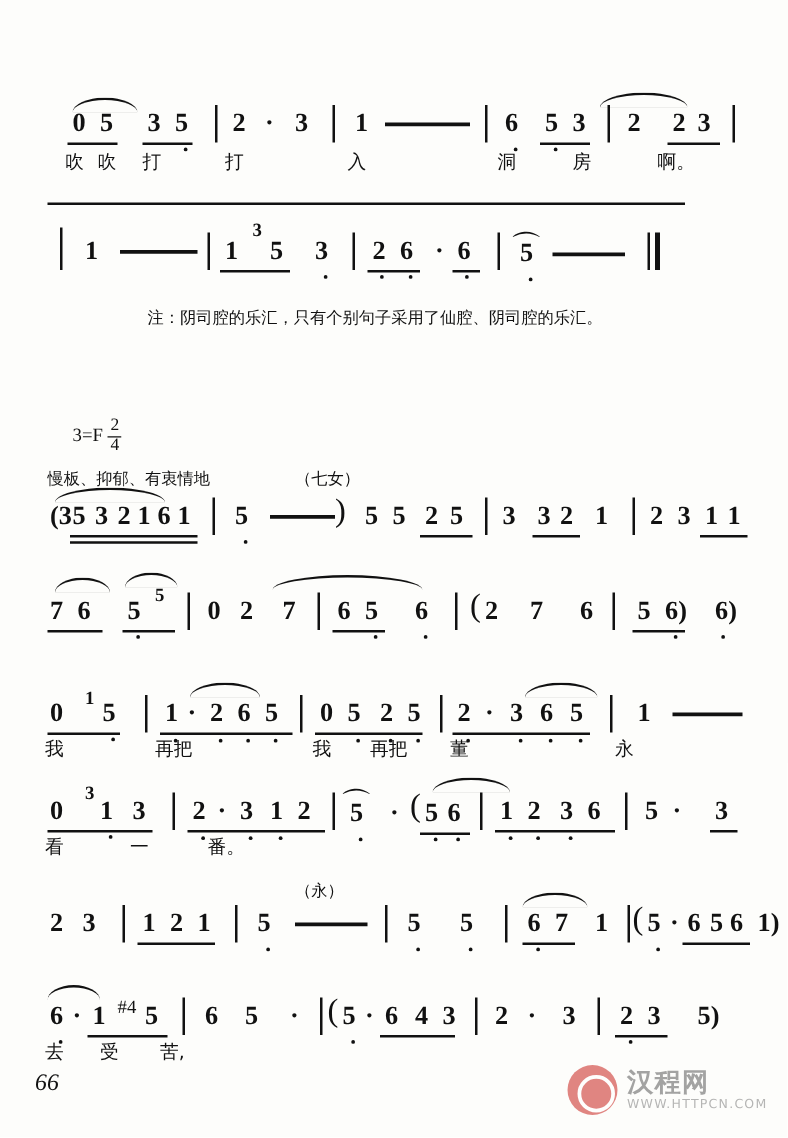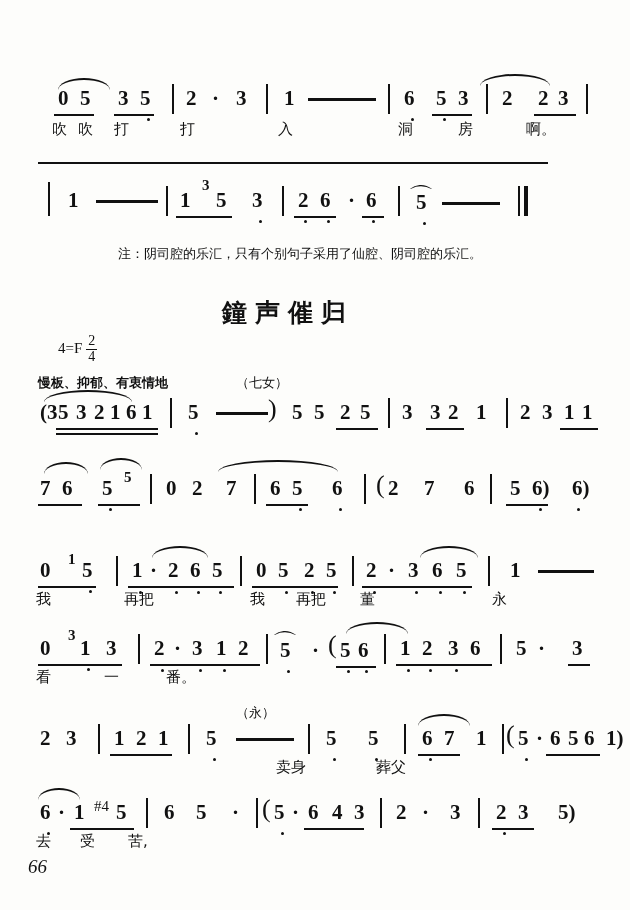--- a/index.html
+++ b/index.html
@@ -290,27 +290,26 @@
       <div class="dot" style="left:383px; top:44px;"></div>
       <div class="dash" style="left:402px; top:24px; width:58px;"></div>
 
       <div class="dbar" style="left:478px; top:8px; height:30px;"></div>
       <div class="dbar" style="left:484px; top:8px; height:30px; width:4px;"></div>
     </div>
   </div>
 
   <div class="note-line" style="left:118px; top:245px;">注：阴司腔的乐汇，只有个别句子采用了仙腔、阴司腔的乐汇。</div>
 
-  <div class="song-title" style="left:222px; top:296px;">鐘声催归</div>
 
   <div class="keysig" style="left:58px; top:334px;">
-    <span>4=F</span><span class="frac"><span class="top">2</span><span class="bot">4</span></span>
-  </div>
-
-  <div class="tempo" style="left:38px; top:374px;font-weight:bold;">慢板、抑郁、有衷情地</div>
+    <span>3=F</span><span class="frac"><span class="top">2</span><span class="bot">4</span></span>
+  </div>
+
+  <div class="tempo" style="left:38px; top:374px;">慢板、抑郁、有衷情地</div>
   <div class="singer" style="left:236px; top:374px;">（七女）</div>
 
   <div class="sys" style="top:392px;">
     <div class="slur" style="left:4px; top:-2px; width:88px;"></div>
     <div class="row">
       <span class="n" style="left:0px; top:10px;">(3</span>
       <span class="n" style="left:18px; top:10px;">5</span>
       <span class="n" style="left:36px; top:10px;">3</span>
       <span class="n" style="left:54px; top:10px;">2</span>
       <span class="n" style="left:70px; top:10px;">1</span>
@@ -560,24 +559,20 @@
       <span class="paren" style="left:466px; top:4px;">(</span>
       <span class="n" style="left:478px; top:12px;">5</span>
       <span class="n" style="left:496px; top:12px;">·</span>
       <span class="n" style="left:510px; top:12px;">6</span>
       <span class="n" style="left:528px; top:12px;">5</span>
       <span class="n" style="left:544px; top:12px;">6</span>
       <div class="underline" style="left:506px; top:38px; width:54px;"></div>
       <span class="n" style="left:566px; top:12px;">1)</span>
       <div class="dot" style="left:485px; top:42px;"></div>
     </div>
-    <div class="row" style="height:26px;">
-      <span class="lyr" style="left:236px; top:0;">卖身</span>
-      <span class="lyr" style="left:336px; top:0;">葬父</span>
-    </div>
   </div>
 
   <div class="sys" style="top:790px;">
     <div class="slur" style="left:-2px; top:-2px; width:42px;"></div>
     <div class="row">
       <span class="n" style="left:0px; top:12px;">6</span>
       <div class="dot" style="left:7px; top:42px;"></div>
       <span class="n" style="left:18px; top:12px;">·</span>
       <span class="n" style="left:34px; top:12px;">1</span>
       <span class="sharp" style="left:54px; top:8px;">#4</span>
@@ -617,14 +612,21 @@
     </div>
     <div class="row" style="height:26px;">
       <span class="lyr" style="left:-4px; top:0;">去</span>
       <span class="lyr" style="left:40px; top:0;">受</span>
       <span class="lyr" style="left:88px; top:0;">苦,</span>
     </div>
   </div>
 
   <div class="pageno">66</div>
 
+  <div class="wm">
+    <div class="wm-badge"></div>
+    <div class="wm-txt">
+      <div class="wm-main">汉程网</div>
+      <div class="wm-sub">WWW.HTTPCN.COM</div>
+    </div>
+  </div>
 
 </div>
 
 </body></html>

